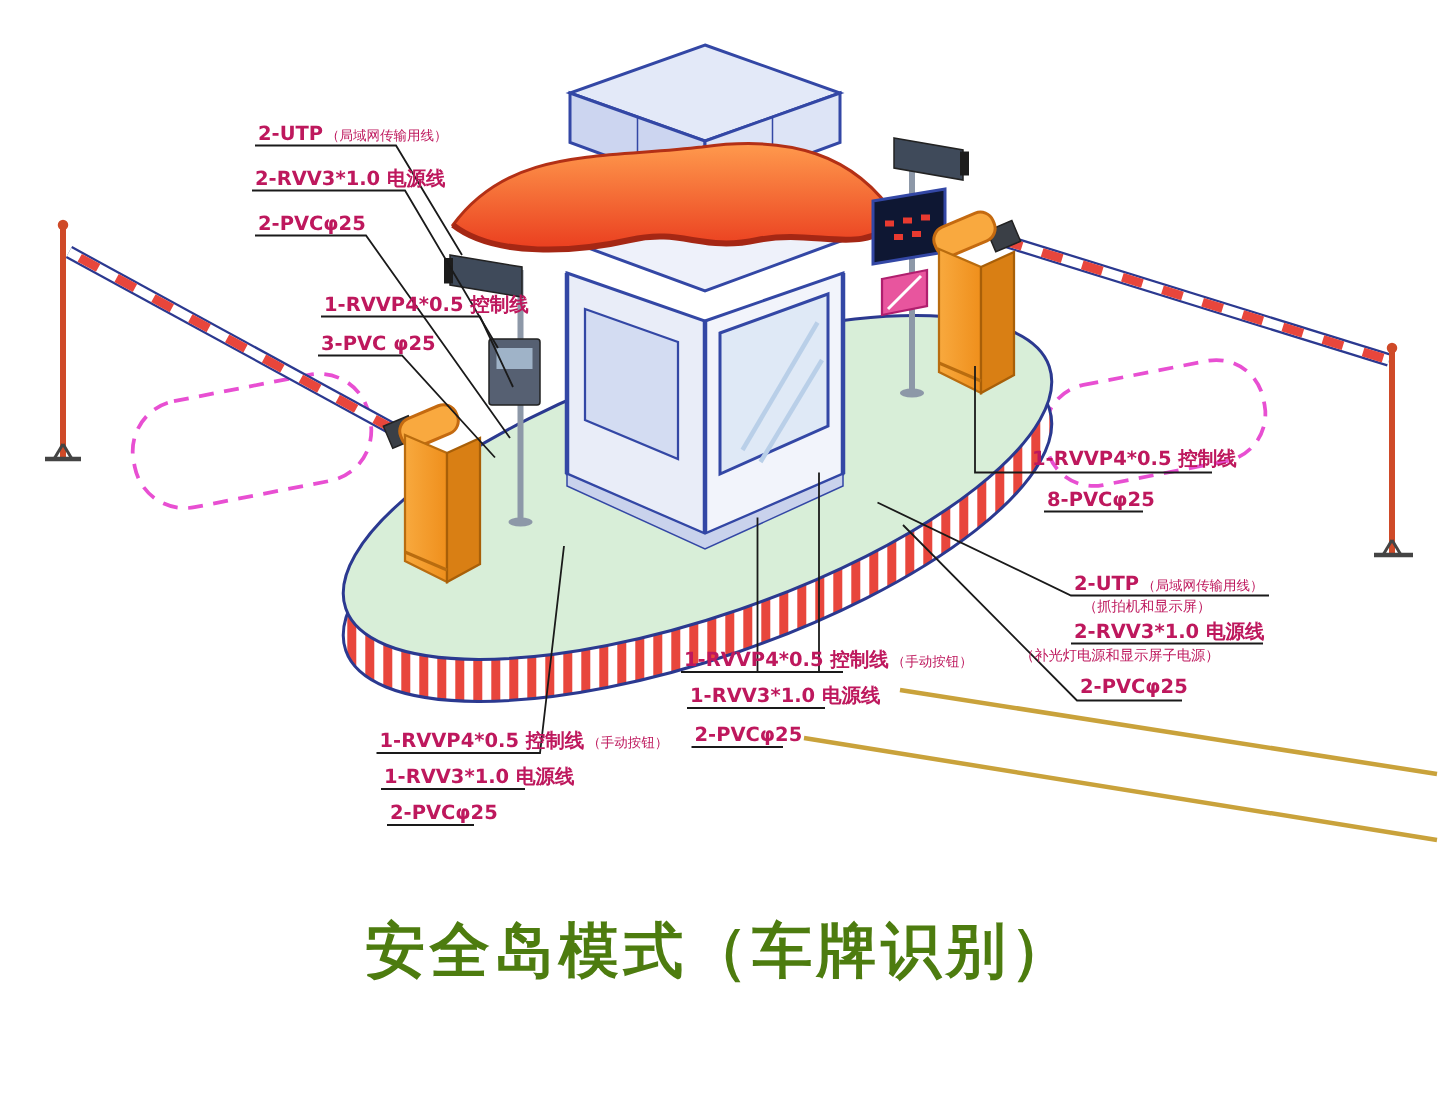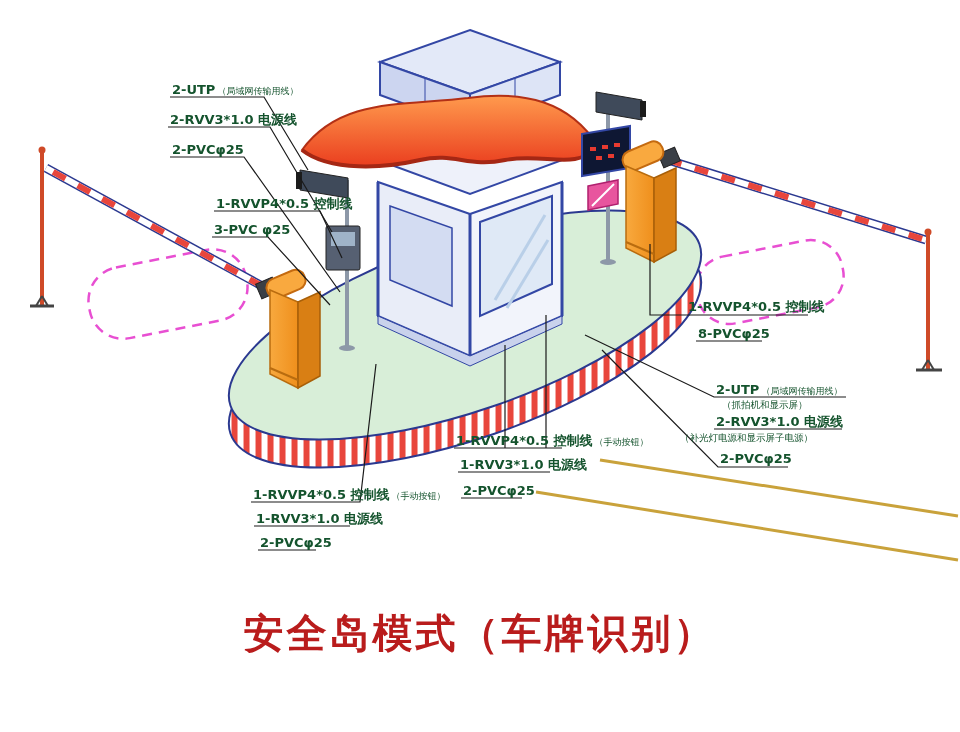--- a/index.html
+++ b/index.html
@@ -1,24 +1,24 @@
 <!DOCTYPE html>
 <html><head>
 <meta charset="utf-8">
 <style>
   * { margin:0; padding:0; box-sizing:border-box; }
   html,body { width:960px; height:732px; background:#ffffff; overflow:hidden; }
   body { font-family:"DejaVu Sans","Liberation Sans",sans-serif; position:relative; }
   .stage { position:absolute; left:0; top:0; width:960px; height:732px; }
   svg.scene { position:absolute; left:0; top:0; }
-  .lbl { position:absolute; color:#14532d; font-size:13px; font-weight:600; white-space:nowrap; line-height:1.05; }
+  .lbl { position:absolute; color:#be185d; font-size:13px; font-weight:600; white-space:nowrap; line-height:1.05; }
   .lbl .note { font-size:9px; font-weight:500; margin-left:2px; }
   .lbl.small { font-size:9.5px; font-weight:400; }
   .title { position:absolute; left:0; right:0; top:606px; text-align:center;
-           font-size:40px; font-weight:600; letter-spacing:3px; color:#b91c1c; }
+           font-size:40px; font-weight:600; letter-spacing:3px; color:#4d7c0f; }
 </style>
 </head>
 <body>
 
 <div class="stage">
 
 <svg class="scene" width="960" height="732" viewBox="0 0 960 732">
   <defs>
     <pattern id="stripePat" width="12" height="12" patternUnits="userSpaceOnUse" patternTransform="rotate(19)">
       <rect width="12" height="12" fill="#ffffff"></rect>

